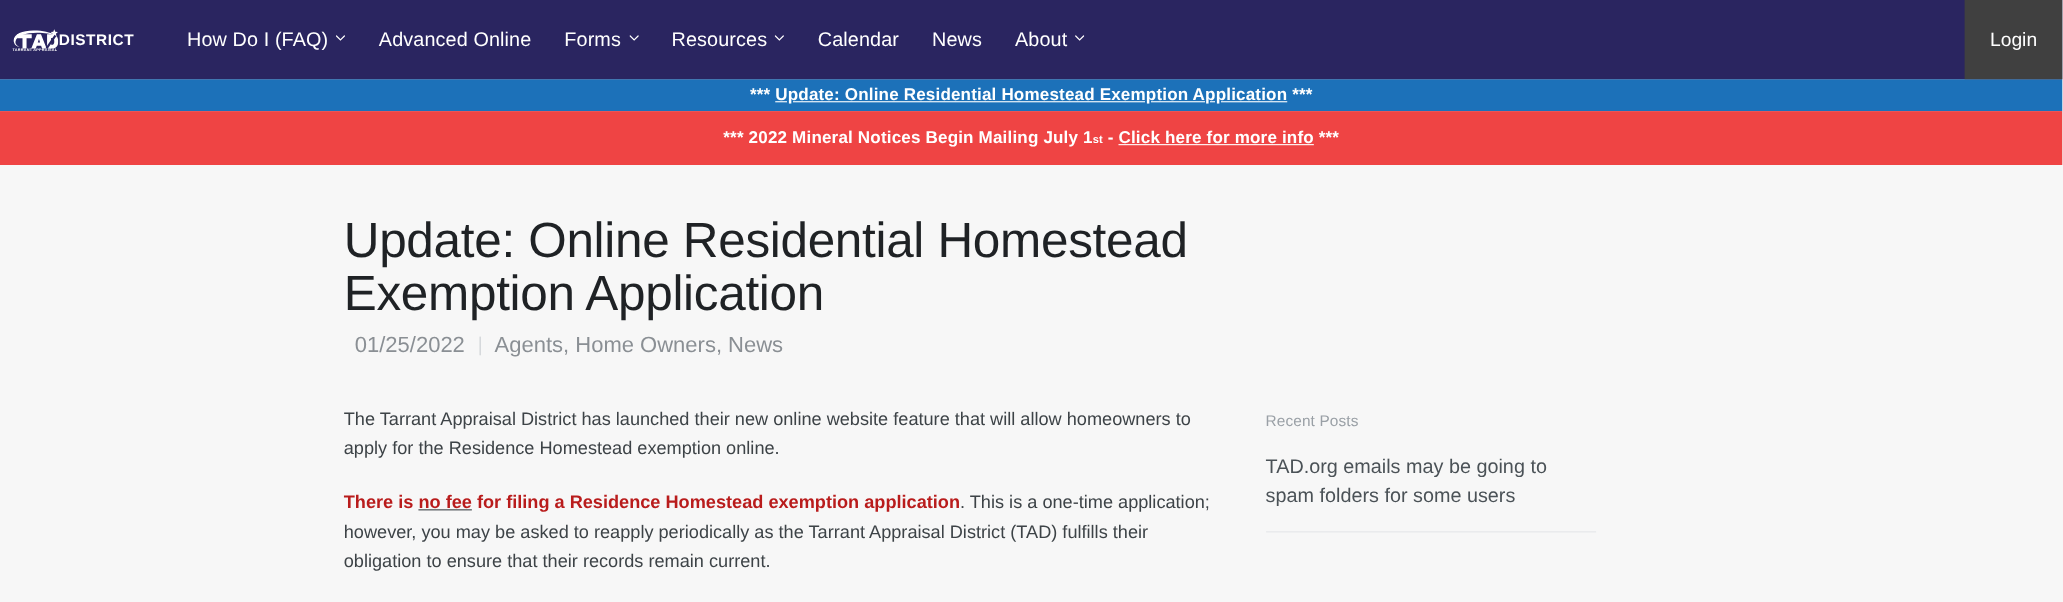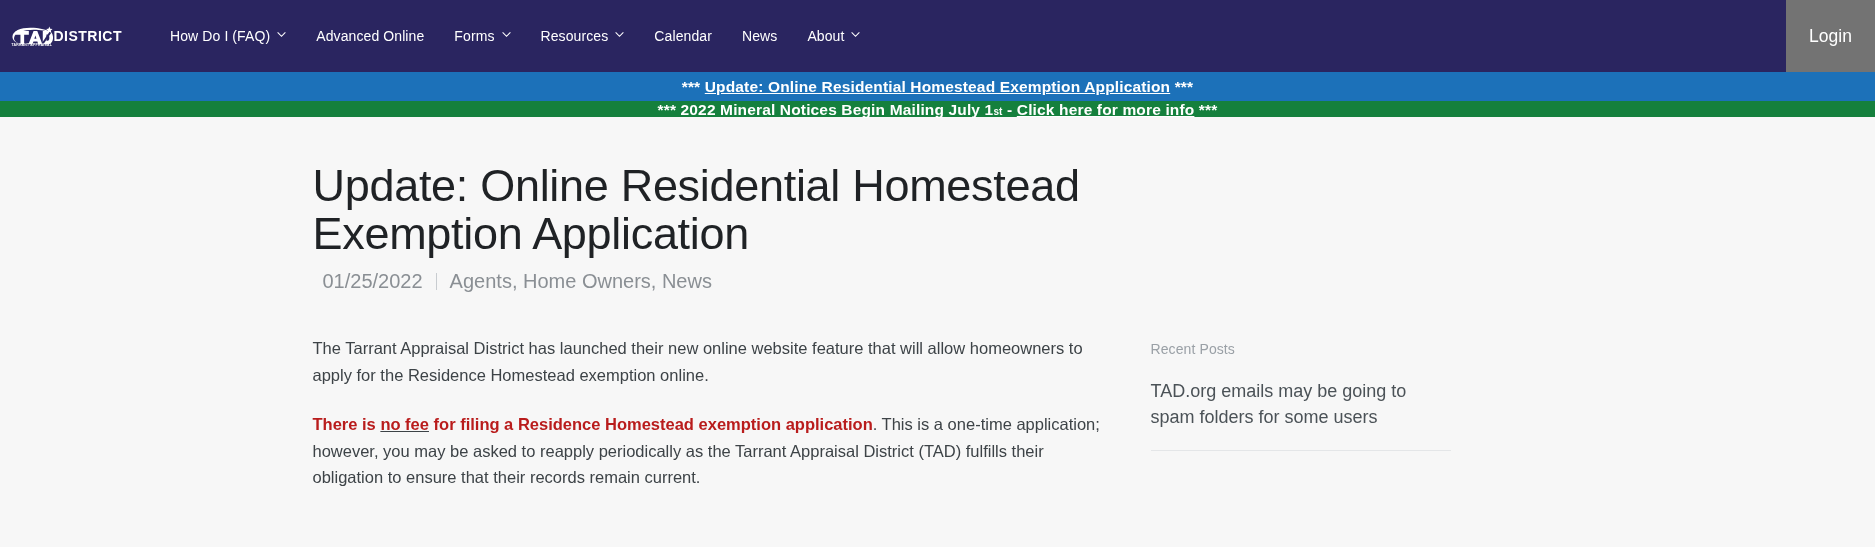--- a/index.html
+++ b/index.html
@@ -41,62 +41,63 @@
     display: flex;
     align-items: center;
     margin-left: 48px;
     gap: 30px;
   }
   .nav-item {
     display: flex;
     align-items: center;
     gap: 7px;
     color: #ffffff;
-    font-size: 14px;
+    font-size: 18px;
     letter-spacing: .1px;
     white-space: nowrap;
     cursor: pointer;
     line-height: 1;
   }
   .chev {
     display: inline-block;
     width: 9px;
     height: 9px;
     position: relative;
     top: -2px;
   }
   .chev svg { display: block; }
 
   .login-btn {
     position: absolute;
     top: 0;
     right: 0;
     width: 89px;
     height: 72px;
-    background: #737373;
+    background: #404040;
     color: #ffffff;
     font-size: 17.5px;
     display: flex;
     align-items: center;
     justify-content: center;
     cursor: pointer;
   }
 
   
   .alert-blue {
     height: 29px;
     background: #1c71b9;
     display: flex;
     align-items: center;
     justify-content: center;
   }
   .alert-red {
-    height: 16px;
-    background: #15803d;
-    display: flex;
+    height: 49px;
+    background: #ef4444;
+    display: flex;
+    align-items: center;
     justify-content: center;
   }
   .alert-text {
     color: #ffffff;
     font-size: 15.5px;
     font-weight: bold;
     letter-spacing: .15px;
     white-space: nowrap;
     display: flex;
     align-items: baseline;

